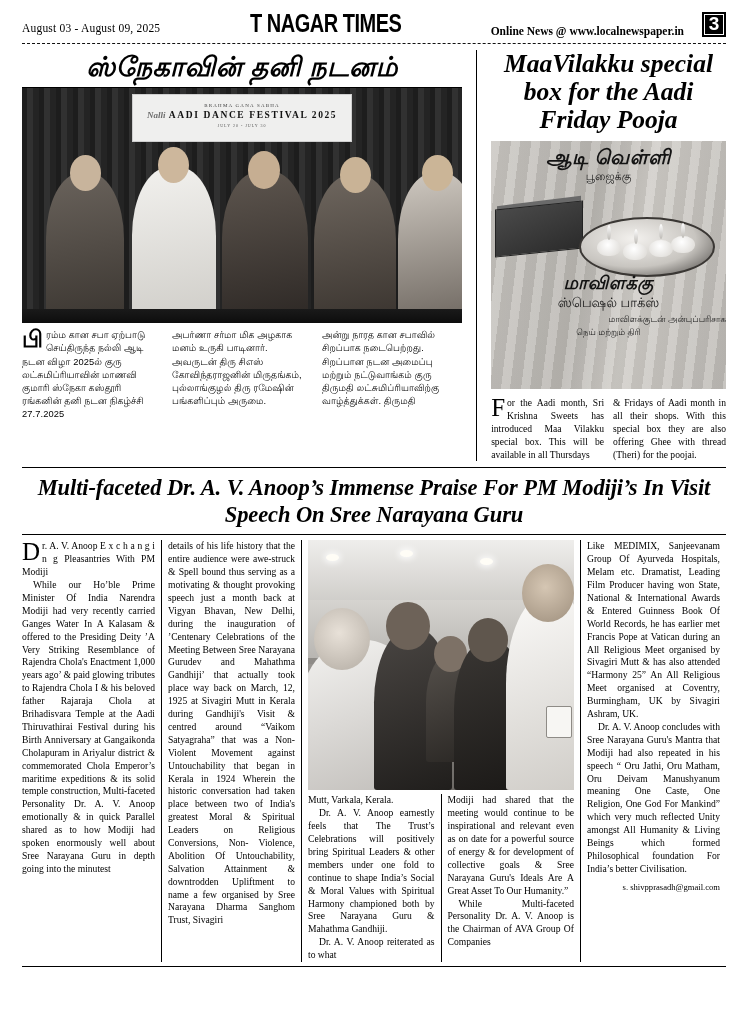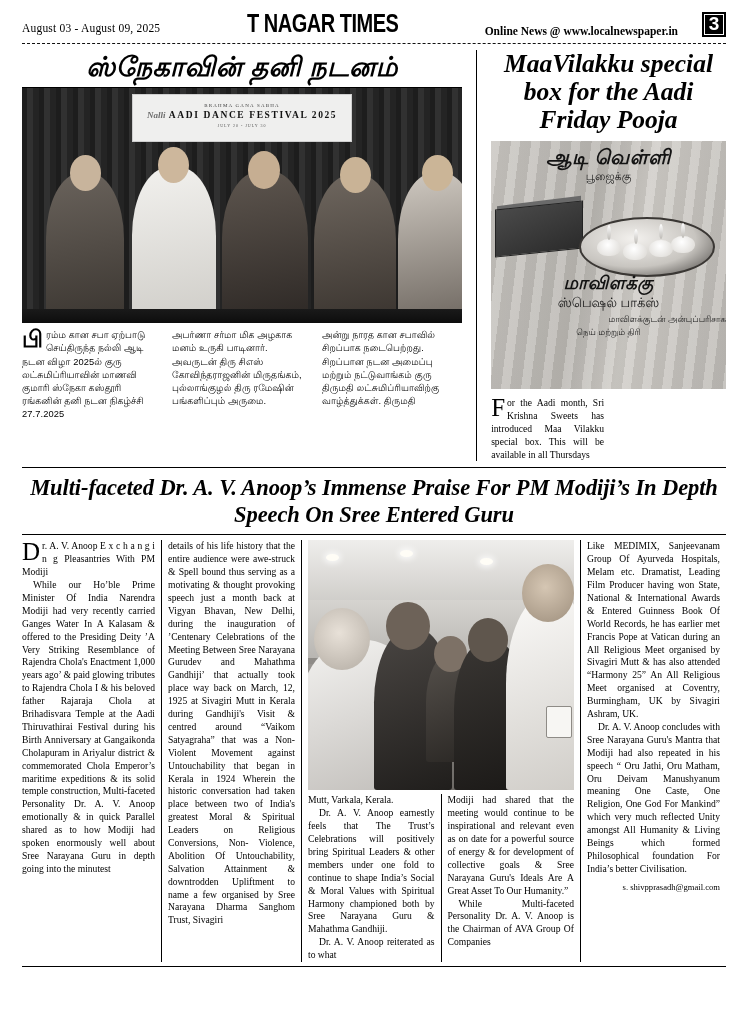--- a/index.html
+++ b/index.html
@@ -4,21 +4,21 @@
 <style>
   html,body{margin:0;padding:0;background:#fff;}
   body{width:748px;height:1024px;overflow:hidden;font-family:"Liberation Serif",serif;color:#000;}
   .page{position:relative;width:748px;height:1024px;background:#fff;box-sizing:border-box;padding:0 22px;}
 
   
   .masthead{position:relative;height:40px;display:flex;align-items:flex-end;justify-content:space-between;}
   .mh-date{font-family:"Liberation Serif",serif;font-size:11.5px;letter-spacing:.2px;padding-bottom:6px;}
   .mh-title{font-family:"Liberation Sans",sans-serif;font-weight:bold;font-size:25px;letter-spacing:-.6px;
             transform:scaleX(.80);transform-origin:center bottom;white-space:nowrap;padding-bottom:2px;}
-  .mh-right{display:flex;align-items:flex-end;gap:24px;padding-bottom:3px;}
+  .mh-right{display:flex;align-items:flex-end;gap:18px;padding-bottom:3px;}
   .mh-online{font-family:"Liberation Serif",serif;font-weight:bold;font-size:11.5px;white-space:nowrap;}
   .mh-pageno{background:#000;color:#fff;font-family:"Liberation Sans",sans-serif;font-weight:bold;
              font-size:19px;line-height:20px;width:20px;height:21px;text-align:center;
              border:2px solid #000;box-shadow:0 0 0 1px #fff inset;}
   .rule-dot{border-top:1.6px dashed #111;margin-top:3px;}
   .rule-solid{border-top:1.3px solid #000;}
   .rule-thin{border-top:.9px solid #000;}
 
   
   .top{display:flex;gap:4px;margin-top:4px;}
@@ -187,28 +187,29 @@
         <div class="ad-t3">மாவிளக்கு</div>
         <div class="ad-t4">ஸ்பெஷல் பாக்ஸ்</div>
         <div class="ad-t5">மாவிளக்குடன் அன்புப்பரிசாக</div>
         <div class="ad-t6">நெய் மற்றும் திரி</div>
       </div>
 
       <div class="ad-body">
         <div class="ad-body-col">
           <span class="dropcap-en">F</span><span>or the Aadi month, Sri Krishna Sweets has introduced Maa Vilakku special box. This will be available in all Thursdays</span>
         </div>
+        <div class="ad-body-col">&amp; Fridays of Aadi month in all their shops. With this special box they are also offering Ghee with thread (Theri) for the poojai.</div>
       </div>
     </div>
   </div>
 
   <div class="rule-solid" style="margin-top:6px;"></div>
 
   <div class="art">
-    <div class="art-headline">Multi-faceted Dr. A. V. Anoop’s Immense Praise For PM Modiji’s  In Depth Speech On Sree Entered Guru</div>
+    <div class="art-headline">Multi-faceted Dr. A. V. Anoop’s Immense Praise For PM Modiji’s  In Visit Speech On Sree Narayana Guru</div>
     <div class="rule-thin"></div>
 
     <div class="art-cols" style="margin-top:5px;">
 
       <div class="acol" style="padding-left:0;">
         <p class="noind"><span class="dropcap-en">D</span><span>r.  A.  V.  Anoop E x c h a n g i n g Pleasantries With PM Modiji</span></p>
         <p>While our Ho’ble Prime Minister Of India Narendra Modiji had very recently carried Ganges Water In A Kalasam &amp; offered to the Presiding Deity ’A Very Striking Resemblance of Rajendra Chola's Enactment 1,000 years ago’ &amp; paid glowing tributes to Rajendra Chola I &amp; his beloved father Rajaraja Chola at Brihadisvara Temple at the Aadi Thiruvathirai Festival during his Birth Anniversary at Gangaikonda Cholapuram in Ariyalur district &amp; commemorated Chola Emperor’s maritime expeditions &amp; its solid temple construction, Multi-faceted Personality Dr. A. V. Anoop emotionally &amp; in quick Parallel shared as to how Modiji had spoken enormously well about Sree Narayana Guru in depth going into the minutest</p>
       </div>
 
       <div class="csep"></div>

